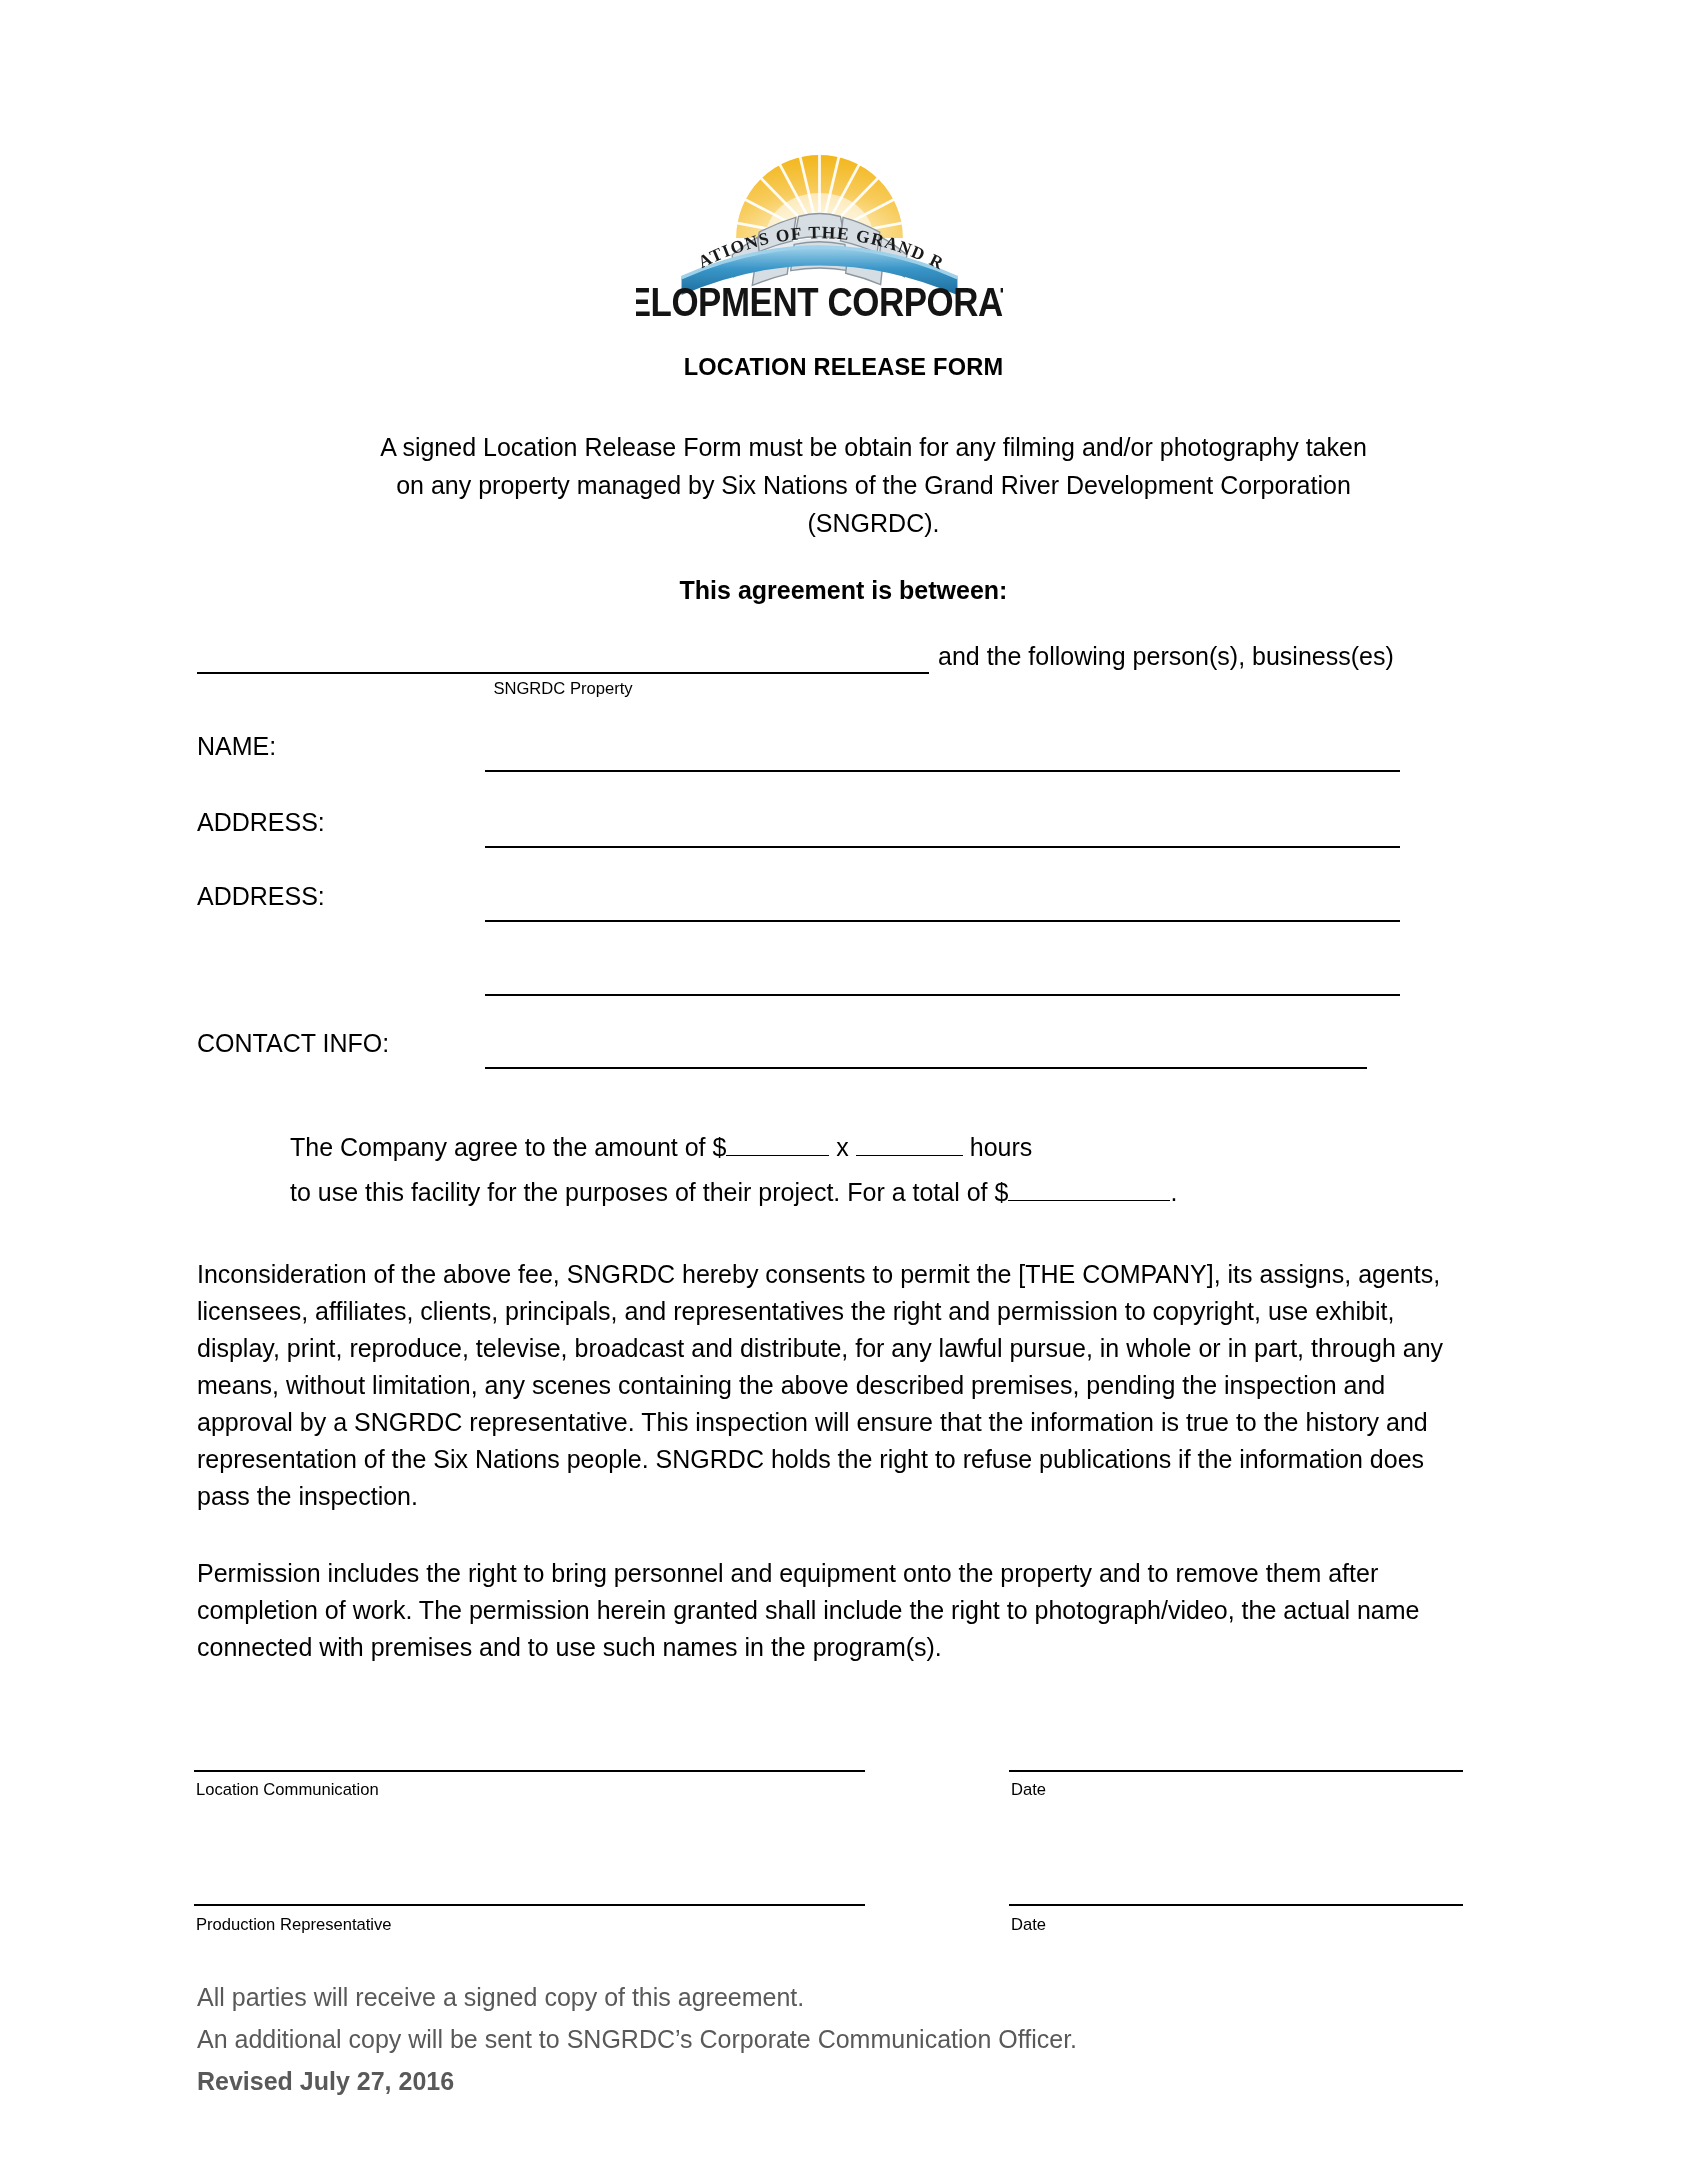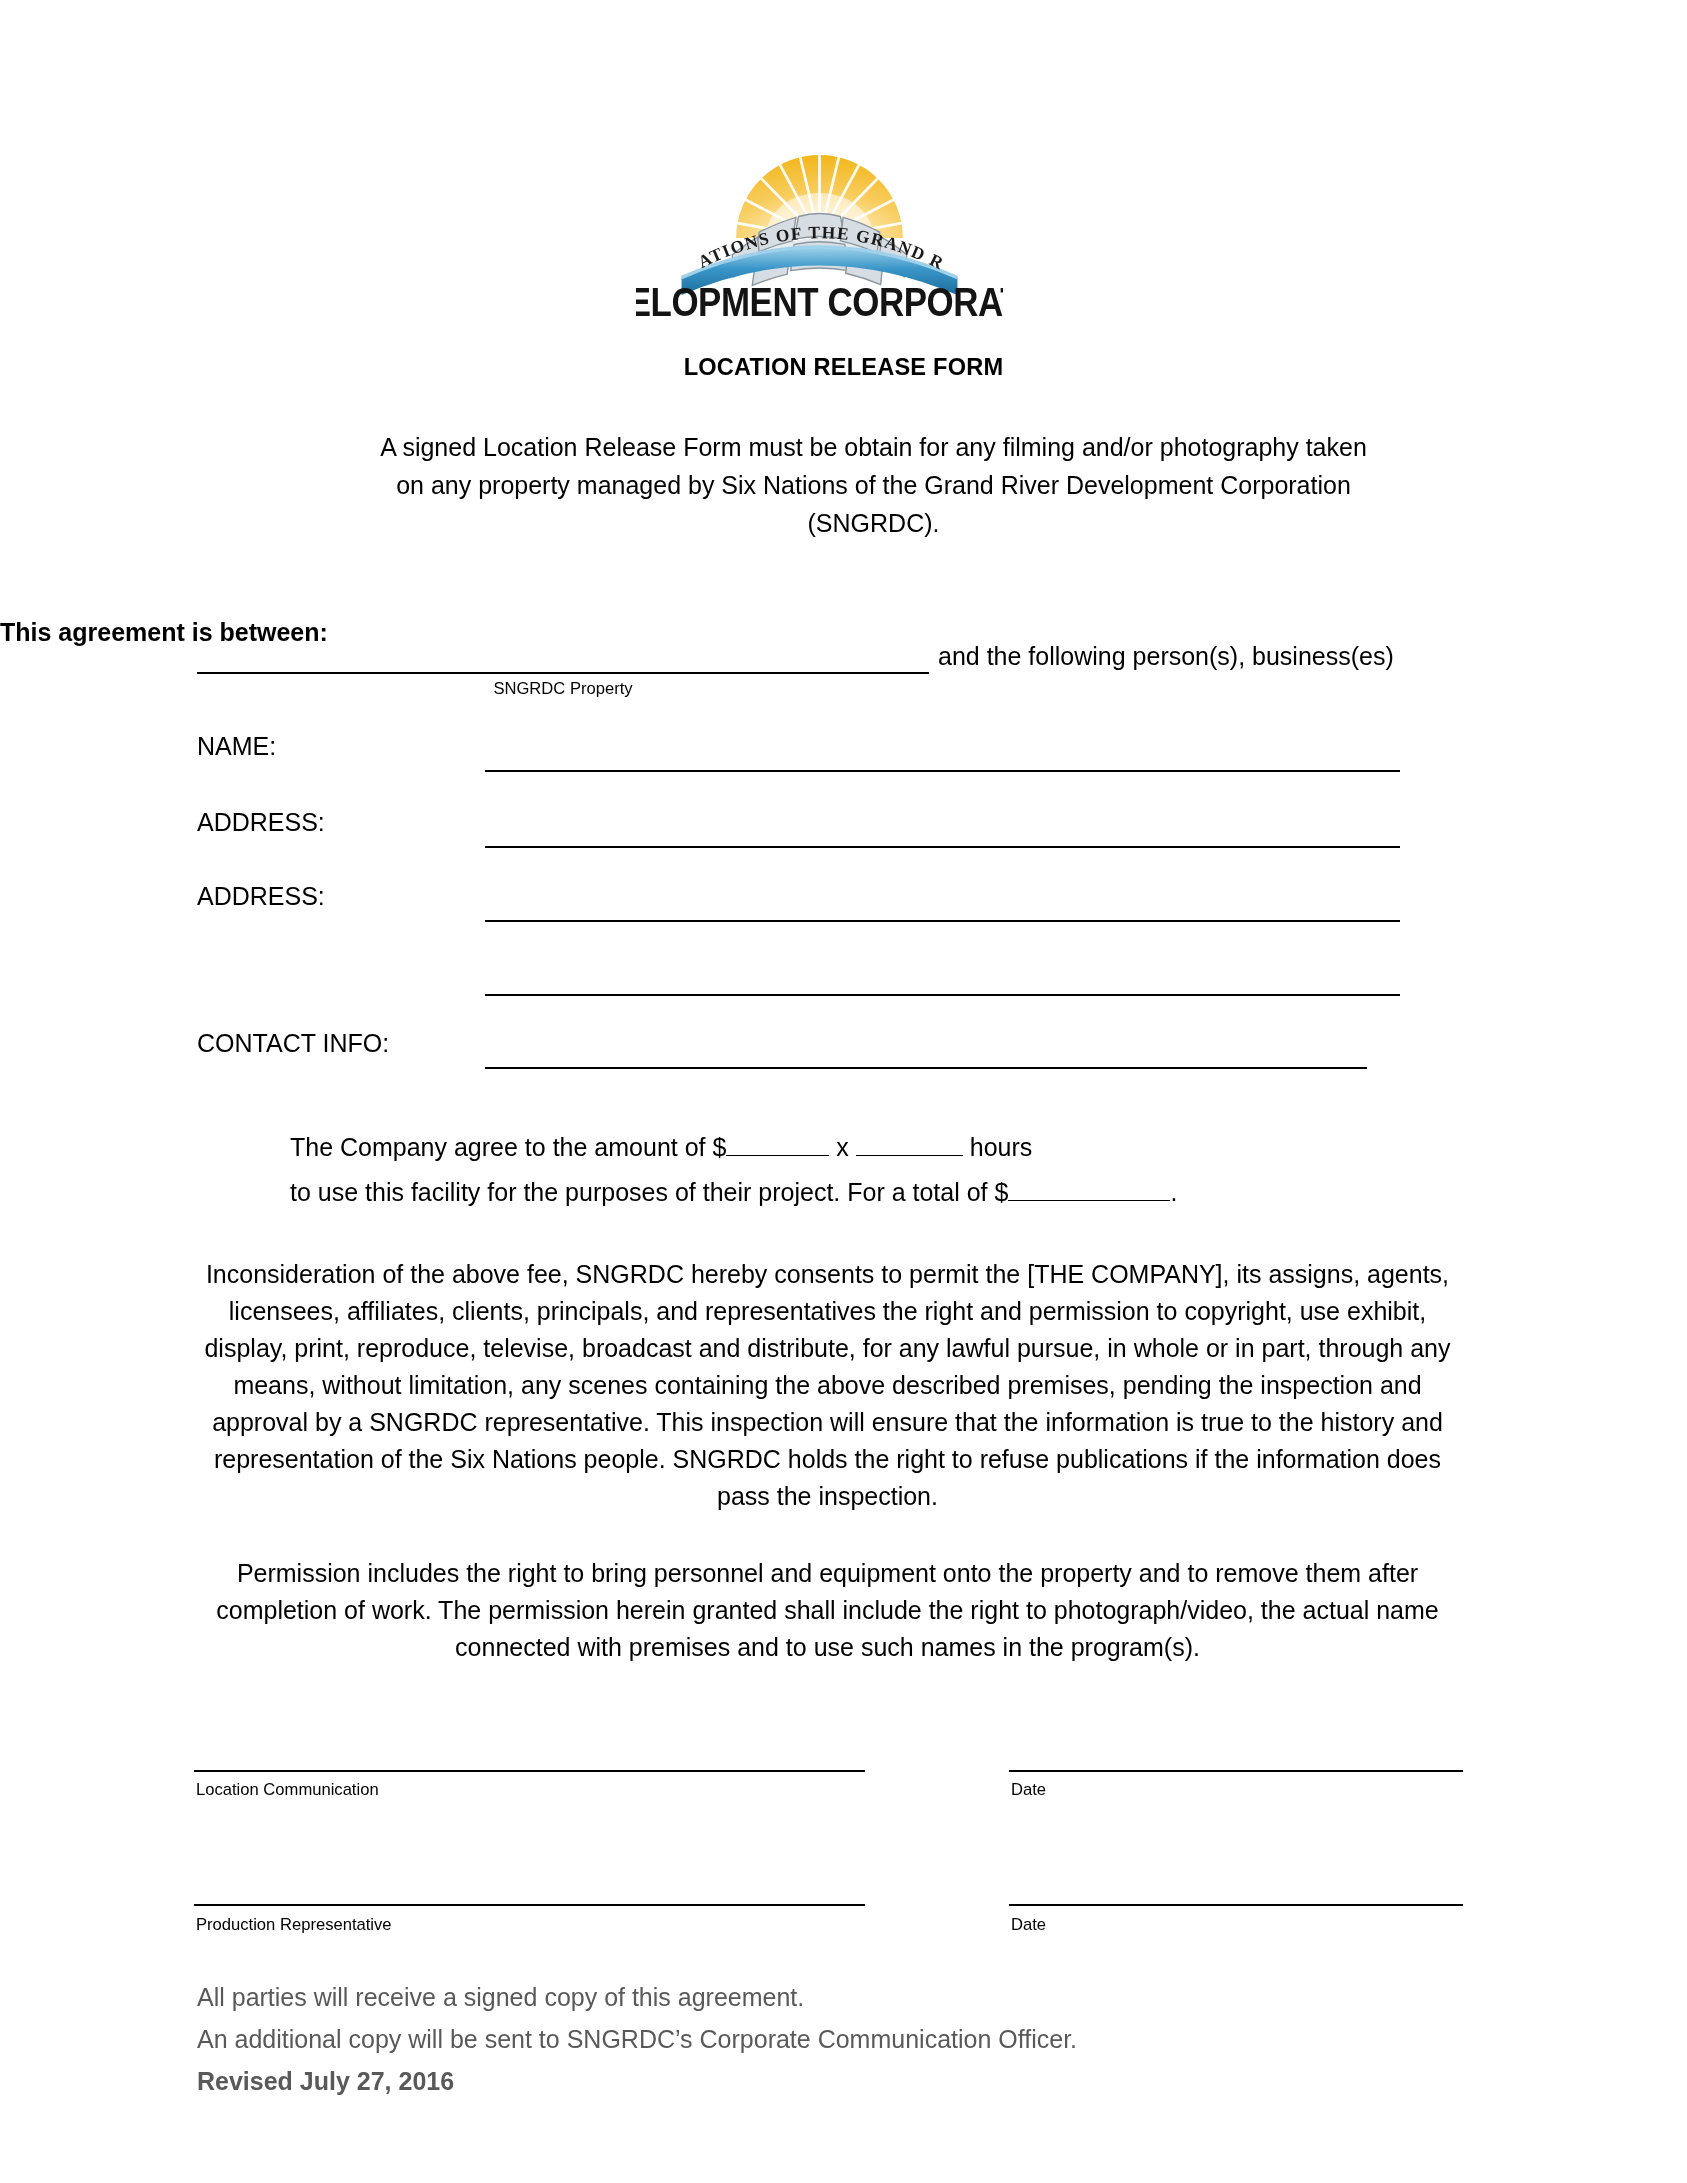--- a/index.html
+++ b/index.html
@@ -56,24 +56,23 @@
     font-size: 25px;
     line-height: 38px;
   }
 
   
   .between {
     position: absolute;
     left: 0;
     top: 576px;
     width: 1687px;
-    text-align: left;
+    text-align: center;
     font-size: 25px;
     font-weight: bold;
-    margin-top: 42px;
   }
 
   
   .prop-row {
     position: absolute;
     left: 197px;
     top: 642px;
     width: 1293px;
     height: 61px;
   }
@@ -132,25 +131,25 @@
     border-bottom: 1.7px solid #000;
     vertical-align: baseline;
   }
   .blank-a { width: 103px; }
   .blank-b { width: 107px; }
   .blank-c { width: 162px; }
 
   
   .para {
     position: absolute;
-    left: 191px;
+    left: 197px;
     width: 1273px;
     font-size: 25px;
     line-height: 37px;
-    text-align: center;
+    text-align: left;
   }
   .para-1 { top: 1256px; }
   .para-2 { top: 1555px; }
 
   
   .sig-line {
     position: absolute;
     border-bottom: 2.6px solid #000;
     height: 0;
   }

